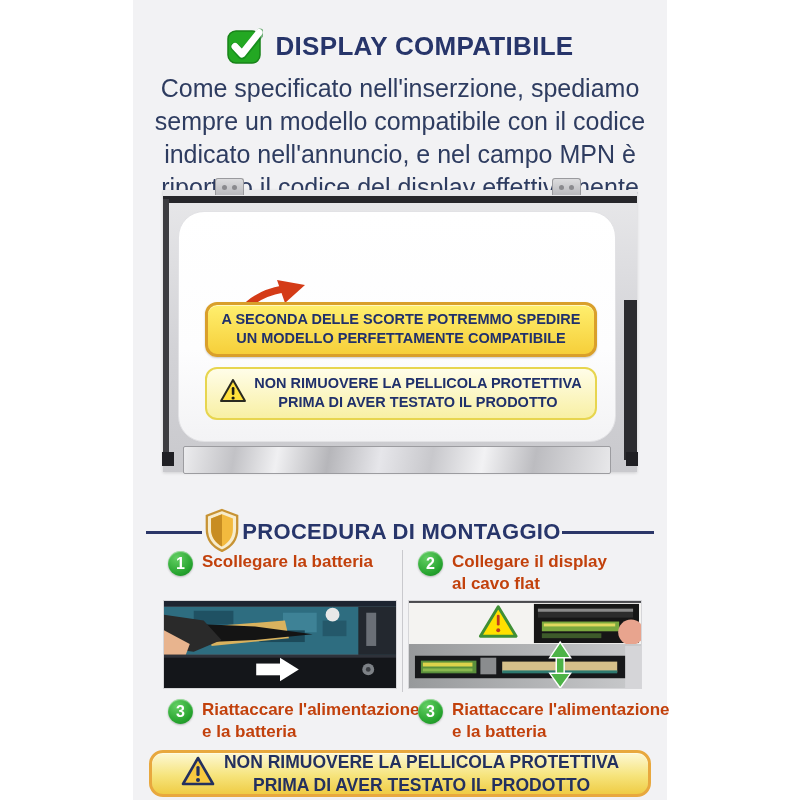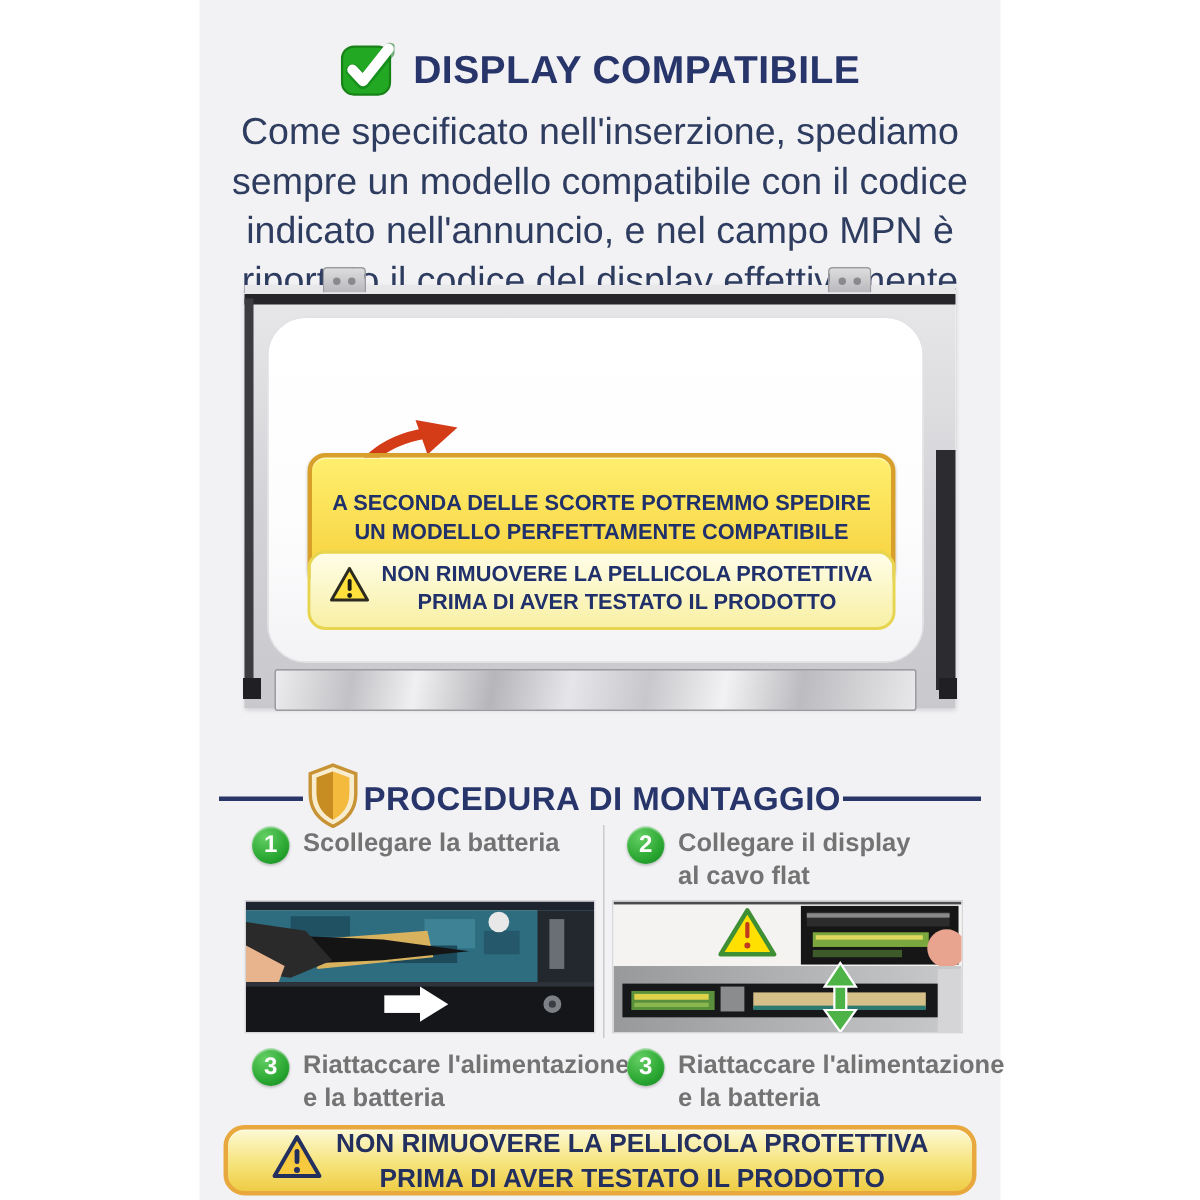--- a/index.html
+++ b/index.html
@@ -25,21 +25,21 @@
   .bracket.bl{left:52px;} .bracket.br{right:56px;}
   .panel-topbar{position:absolute;top:6px;left:0;right:0;height:7px;background:#26262a;}
   .panel-sidebar-l{position:absolute;left:0;top:9px;bottom:14px;width:6px;background:#3c3c40;}
   .panel-sidebar-r{position:absolute;right:0;top:110px;bottom:12px;width:13px;background:#2c2c30;}
   .panel-inner{position:absolute;left:15px;right:21px;top:21px;bottom:30px;border-radius:26px;
                background:linear-gradient(180deg,#ffffff 0%,#fdfdfe 60%,#f3f3f5 100%);border:1px solid #e2e2e5;}
   .red-arrow{position:absolute;left:62px;top:90px;}
   .sticker{position:absolute;left:42px;right:40px;text-align:center;color:#20306b;font-weight:700;
            font-size:14.5px;line-height:1.34;border-radius:12px;}
   .sticker .ln{display:block;white-space:nowrap;}
-  .sticker-stock{top:112px;padding:22px 2px;background:linear-gradient(180deg,#ffef6e 0%,#f6cf3a 100%);
+  .sticker-stock{top:112px;padding:5px 2px;background:linear-gradient(180deg,#ffef6e 0%,#f6cf3a 100%);
                  border:3px solid #d99f2b;box-shadow:inset 0 1px 0 #fff8c0,0 1px 2px rgba(0,0,0,.2);}
   .sticker-film{top:177px;padding:5px 2px;background:linear-gradient(180deg,#fffde8 0%,#f8f0a4 100%);
                 border:2px solid #e7d54f;display:flex;align-items:center;justify-content:center;gap:8px;}
   .foil{position:absolute;left:20px;right:26px;bottom:-2px;height:26px;border:1px solid #9c9ca0;border-radius:2px;
         background:linear-gradient(100deg,#ececee 0%,#c2c2c6 12%,#f0f0f2 22%,#b6b6ba 34%,#e6e6ea 46%,#c8c8cc 58%,#f2f2f4 70%,#bcbcc0 82%,#e8e8ea 100%);}
   .corner{position:absolute;bottom:6px;width:12px;height:14px;background:#202024;}
   .corner.cl{left:-1px;} .corner.cr{right:-1px;}
 
   
   .proc-header{position:absolute;top:508px;left:0;width:100%;display:flex;align-items:center;justify-content:center;gap:1px;}
@@ -47,21 +47,21 @@
   .rule.short{width:56px;} .rule.long{width:92px;}
   .proc-title{margin:0;font-size:22px;font-weight:700;color:#27356a;letter-spacing:.3px;}
 
   
   .col-divider{position:absolute;left:269px;top:550px;height:142px;width:1px;background:#c9c9cd;}
   .step{position:absolute;display:flex;align-items:flex-start;gap:9px;}
   .badge{flex:0 0 auto;width:25px;height:25px;border-radius:50%;color:#fff;font-size:16px;font-weight:700;
          text-align:center;line-height:25px;
          background:radial-gradient(circle at 35% 28%,#63cf63,#27a42f 65%,#148220);
          box-shadow:inset 0 1px 1px rgba(255,255,255,.5),0 1px 2px rgba(0,0,0,.25);}
-  .step-text{font-size:17px;font-weight:700;color:#737373;line-height:1.3;}
+  .step-text{font-size:17px;font-weight:700;color:#c2410c;line-height:1.3;}
   .step-text .ln{display:block;white-space:nowrap;}
   .step-1{left:35px;top:551px;} .step-2{left:285px;top:551px;}
   .step-3l{left:35px;top:699px;} .step-3r{left:285px;top:699px;}
 
   
   .photo{position:absolute;top:600px;width:234px;height:89px;border:1px solid #d6d6d9;background:#fff;box-sizing:border-box;}
   .photo svg{display:block;width:100%;height:100%;}
   .photo-1{left:30px;} .photo-2{left:275px;}
 
   

